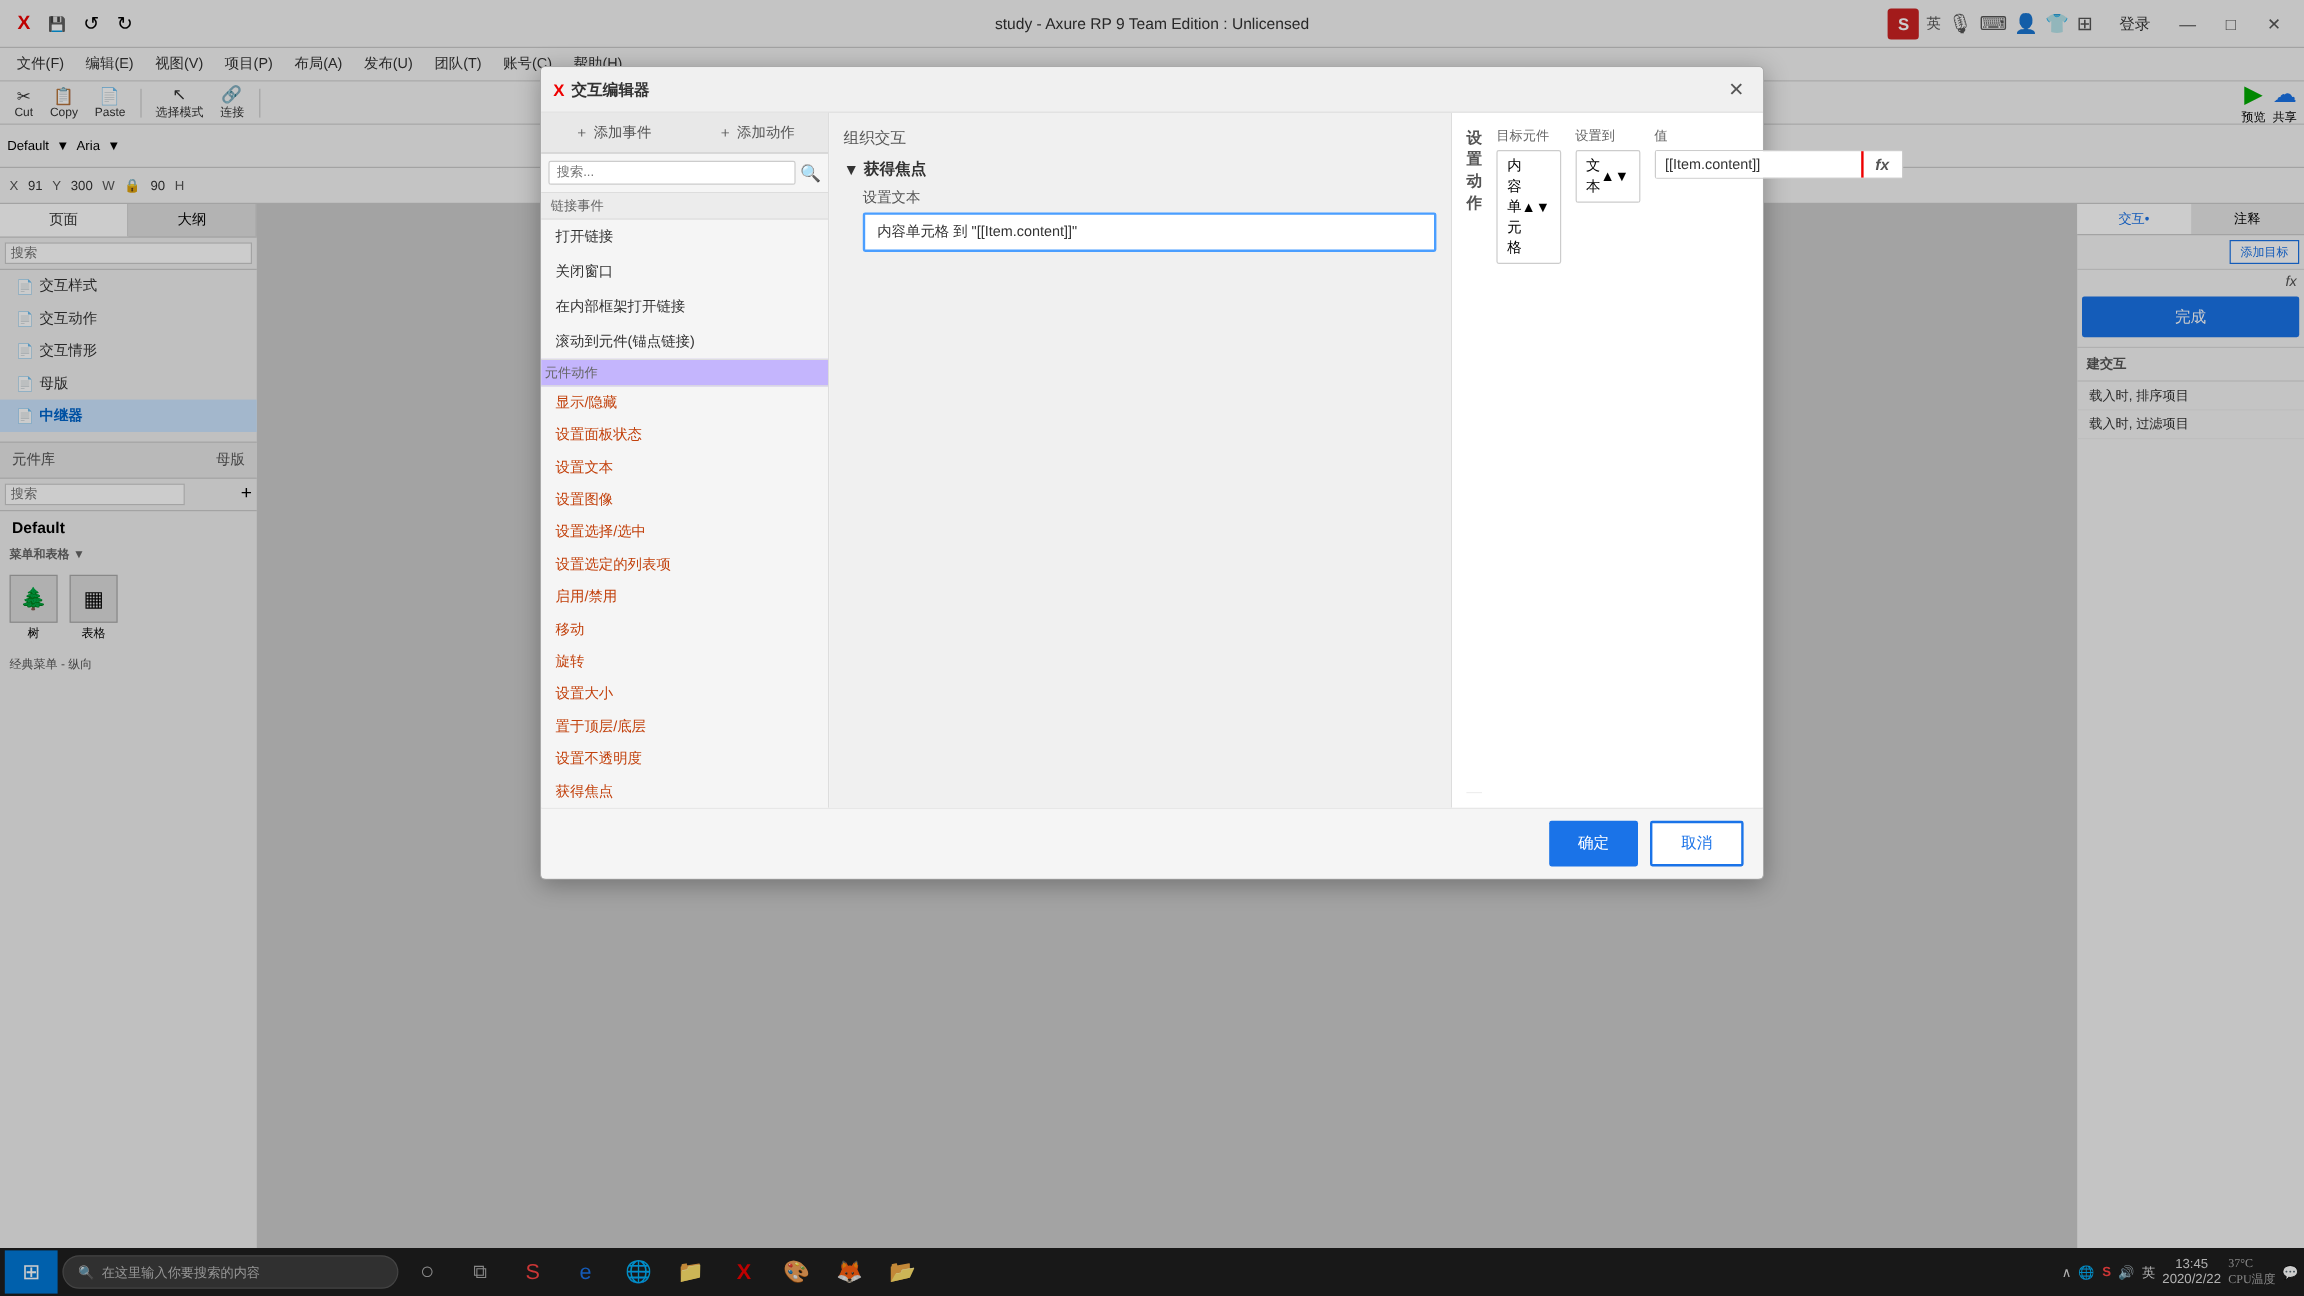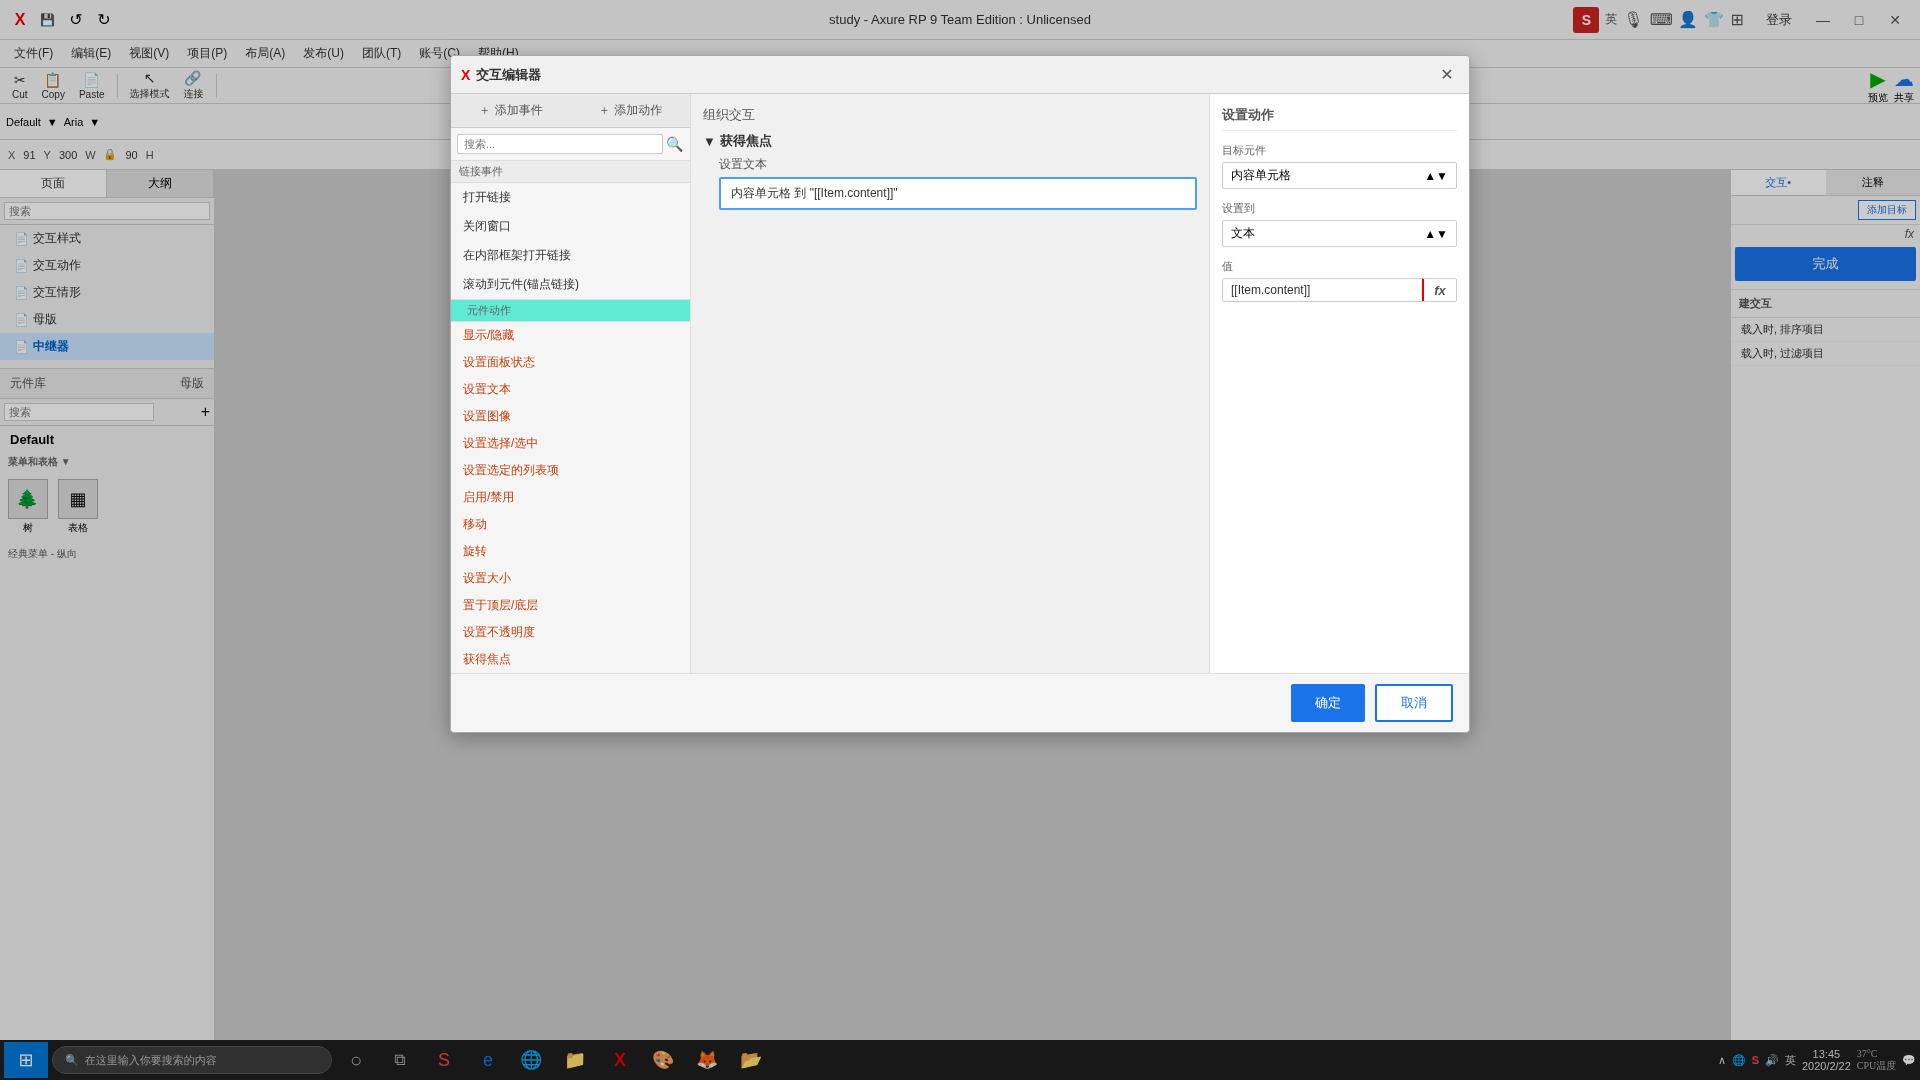--- a/index.html
+++ b/index.html
@@ -218,24 +218,24 @@
       background: #ececec;
       border-bottom: 1px solid #ddd;
     }
     .dialog-event-item {
       padding: 6px 12px;
       font-size: 12px;
       color: #333;
       cursor: pointer;
     }
     .dialog-action-section {
-      padding: 3px 16px;
+      padding: 3px 3px;
       font-size: 11px;
       color: #666;
-      background: #5eead4;
+      background: #c4b5fd;
       border-bottom: 1px solid #ddd;
       border-top: 1px solid #ddd;
     }
     .dialog-action-item {
       padding: 5px 12px;
       font-size: 12px;
       color: #c2410c;
       cursor: pointer;
     }
 
@@ -275,21 +275,21 @@
       border-radius: 2px;
       cursor: pointer;
     }
 
     
     .dialog-right-panel {
       width: 260px;
       background: #fff;
       border-left: 1px solid #ddd;
       display: flex;
-      flex-direction: column;
+      flex-direction: row;
       padding: 12px;
       gap: 12px;
     }
     .dialog-right-title {
       font-size: 13px;
       color: #555;
       font-weight: bold;
       border-bottom: 1px solid #eee;
       padding-bottom: 6px;
     }

